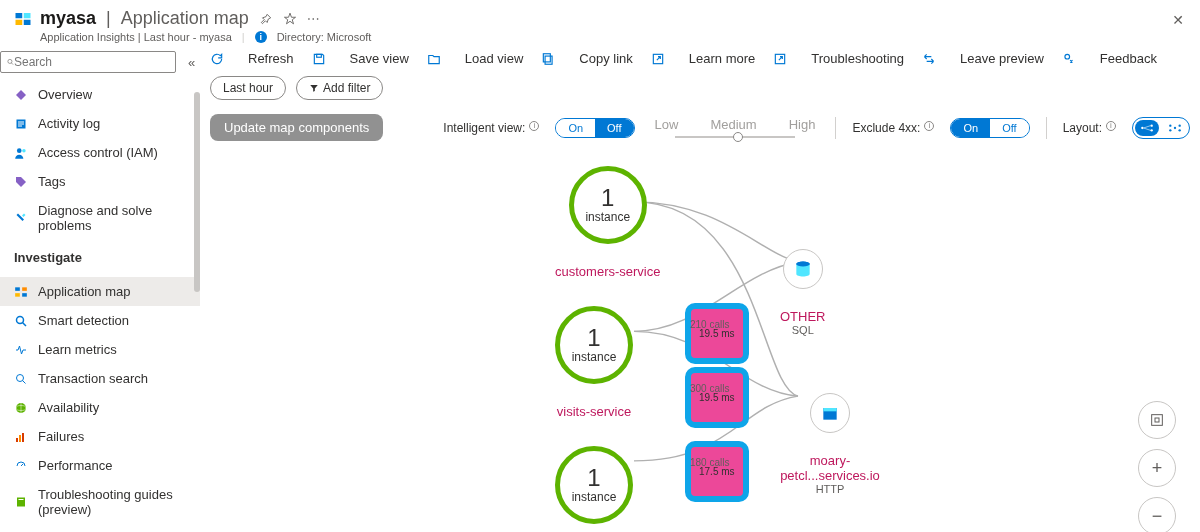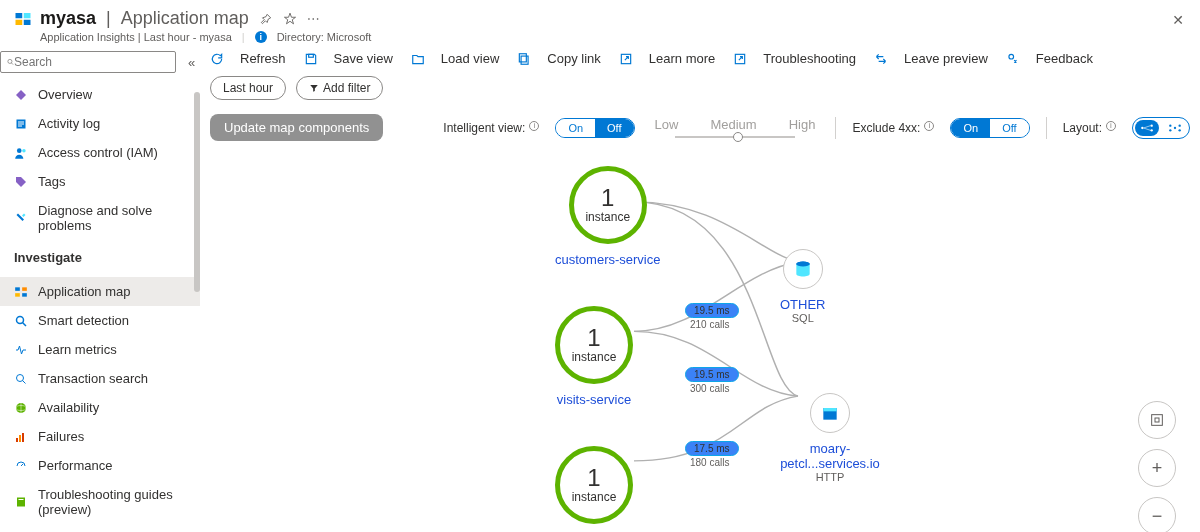--- a/index.html
+++ b/index.html
@@ -29,21 +29,21 @@
 .side-item { display: flex; align-items: center; gap: 10px; padding: 7px 14px; cursor: pointer; font-size: 13px; color: #323130; }
 .side-item.active { background: #edebe9; }
 .side-icon { width: 14px; height: 14px; flex-shrink: 0; display: flex; align-items: center; justify-content: center; }
 .side-section { font-weight: 600; font-size: 13px; padding: 10px 14px 12px 14px; color: #323130; }
 
 
 .content { flex: 1; display: flex; flex-direction: column; position: relative; }
 
 
 .toolbar { display: flex; align-items: center; gap: 18px; padding: 4px 10px 10px 10px; border-bottom: none; }
-.tool-btn { display: flex; align-items: center; gap: 16px; font-size: 13px; color: #323130; cursor: pointer; }
+.tool-btn { display: flex; align-items: center; gap: 24px; font-size: 13px; color: #323130; cursor: pointer; }
 .tool-icon { width: 14px; height: 14px; color: #0078d4; display: flex; align-items: center; justify-content: center; }
 
 
 .filter-row { display: flex; align-items: center; gap: 10px; padding: 0 10px 10px 10px; }
 .pill { border: 1px solid #8a8886; border-radius: 14px; padding: 4px 12px; font-size: 12px; cursor: pointer; display: flex; align-items: center; gap: 4px; background: #fff; }
 
 
 .config-bar { display: flex; align-items: center; padding: 4px 10px 10px 10px; gap: 16px; font-size: 12px; }
 .update-btn { background: #919191; color: #fff; border: none; border-radius: 8px; padding: 6px 14px; font-size: 13px; cursor: pointer; }
 .spacer { flex: 1; }
@@ -64,26 +64,26 @@
 .layout-icons span { width: 24px; height: 16px; display: flex; align-items: center; justify-content: center; border-radius: 10px; cursor: pointer; }
 .layout-icons .active { background: #0078d4; color: #fff; }
 .layout-icons .inactive { color: #0078d4; }
 
 
 .canvas { flex: 1; position: relative; }
 .node { position: absolute; display: flex; flex-direction: column; align-items: center; }
 .circle { width: 78px; height: 78px; border-radius: 50%; border: 5px solid #5db300; display: flex; flex-direction: column; align-items: center; justify-content: center; background: #fff; }
 .circle .num { font-size: 24px; font-weight: 400; line-height: 1; }
 .circle .inst { font-size: 12px; color: #323130; }
-.node-label { margin-top: 8px; font-size: 13px; color: #1d4ed8; text-align: center; }
+.node-label { margin-top: 20px; font-size: 13px; color: #be185d; text-align: center; }
 .node-sub { font-size: 11px; color: #605e5c; }
 .dep-circle { width: 40px; height: 40px; border-radius: 50%; border: 1px solid #c8c6c4; background: #fff; display: flex; align-items: center; justify-content: center; }
 
 svg.edges { position: absolute; inset: 0; width: 100%; height: 100%; pointer-events: none; }
-.edge-pill { position: absolute; background: #3b82f6; border: 1px solid #0ea5e9; border-radius: 10px; padding: 1px 8px; font-size: 10px; white-space: nowrap; }
+.edge-pill { position: absolute; background: #ec4899; border: 6px solid #0ea5e9; border-radius: 10px; padding: 19px 8px; font-size: 10px; white-space: nowrap; }
 .edge-sub { position: absolute; font-size: 10px; color: #605e5c; white-space: nowrap; }
 
 
 .fab { position: absolute; right: 24px; width: 38px; height: 38px; border: 1px solid #c8c6c4; border-radius: 50%; background: #fff; display: flex; align-items: center; justify-content: center; color: #605e5c; cursor: pointer; font-size: 18px; }
 </style>
 </head>
 <body>
 
 <div class="header">
   <svg class="header-logo" viewBox="0 0 24 24">

